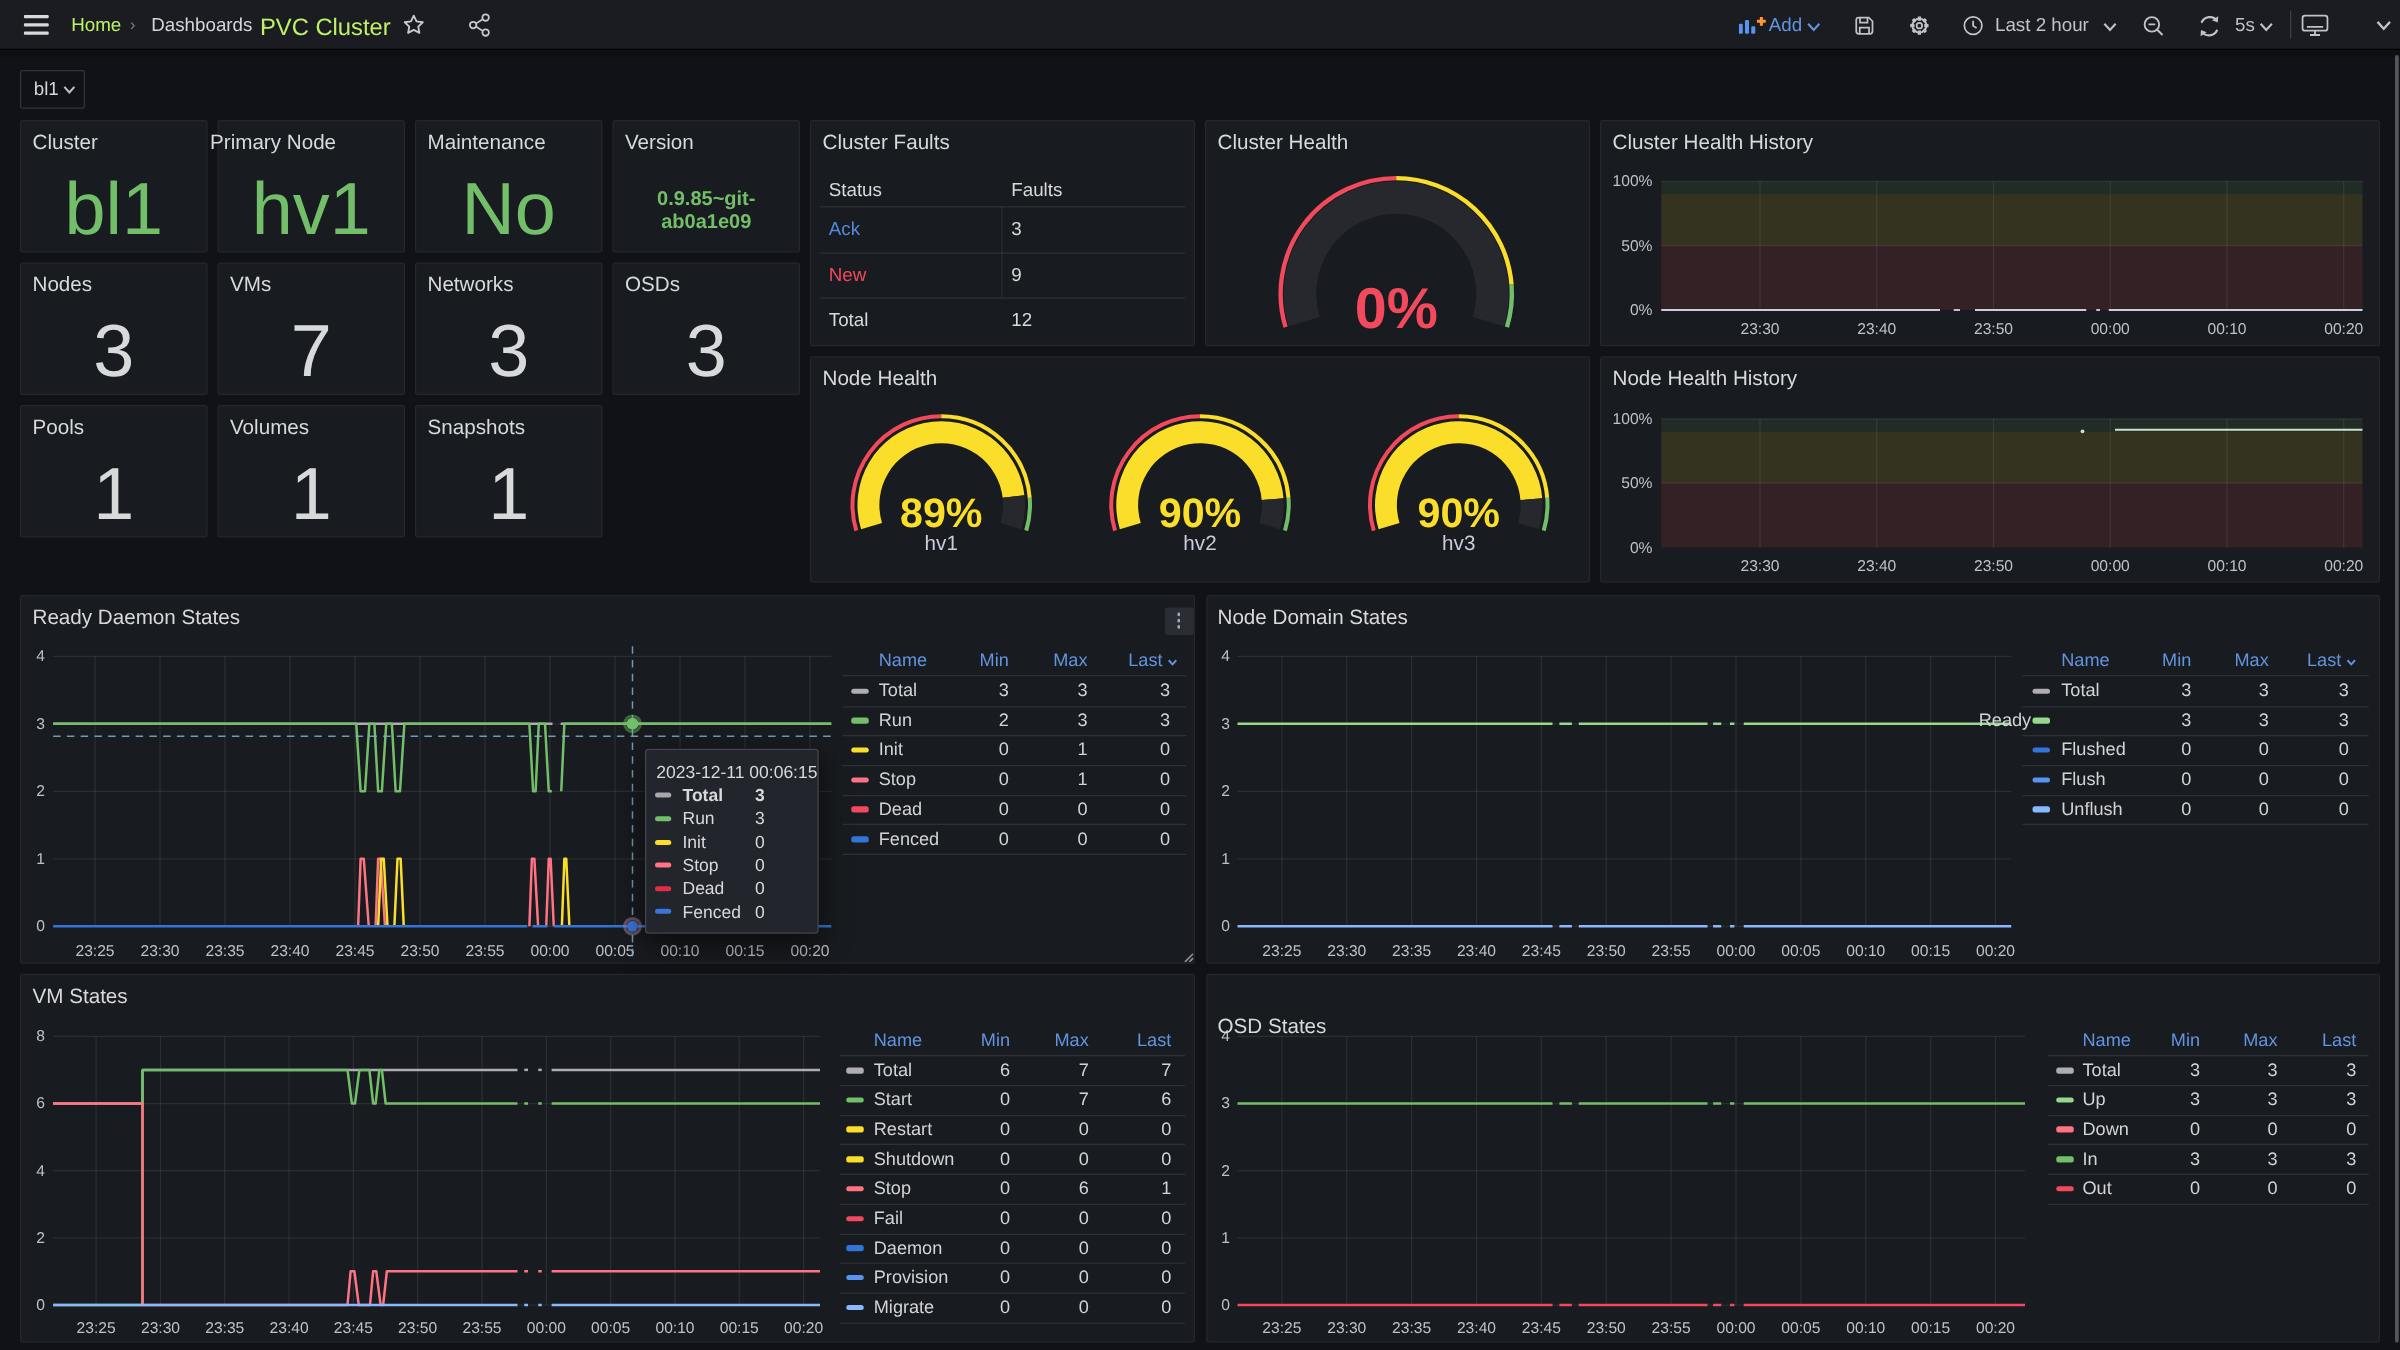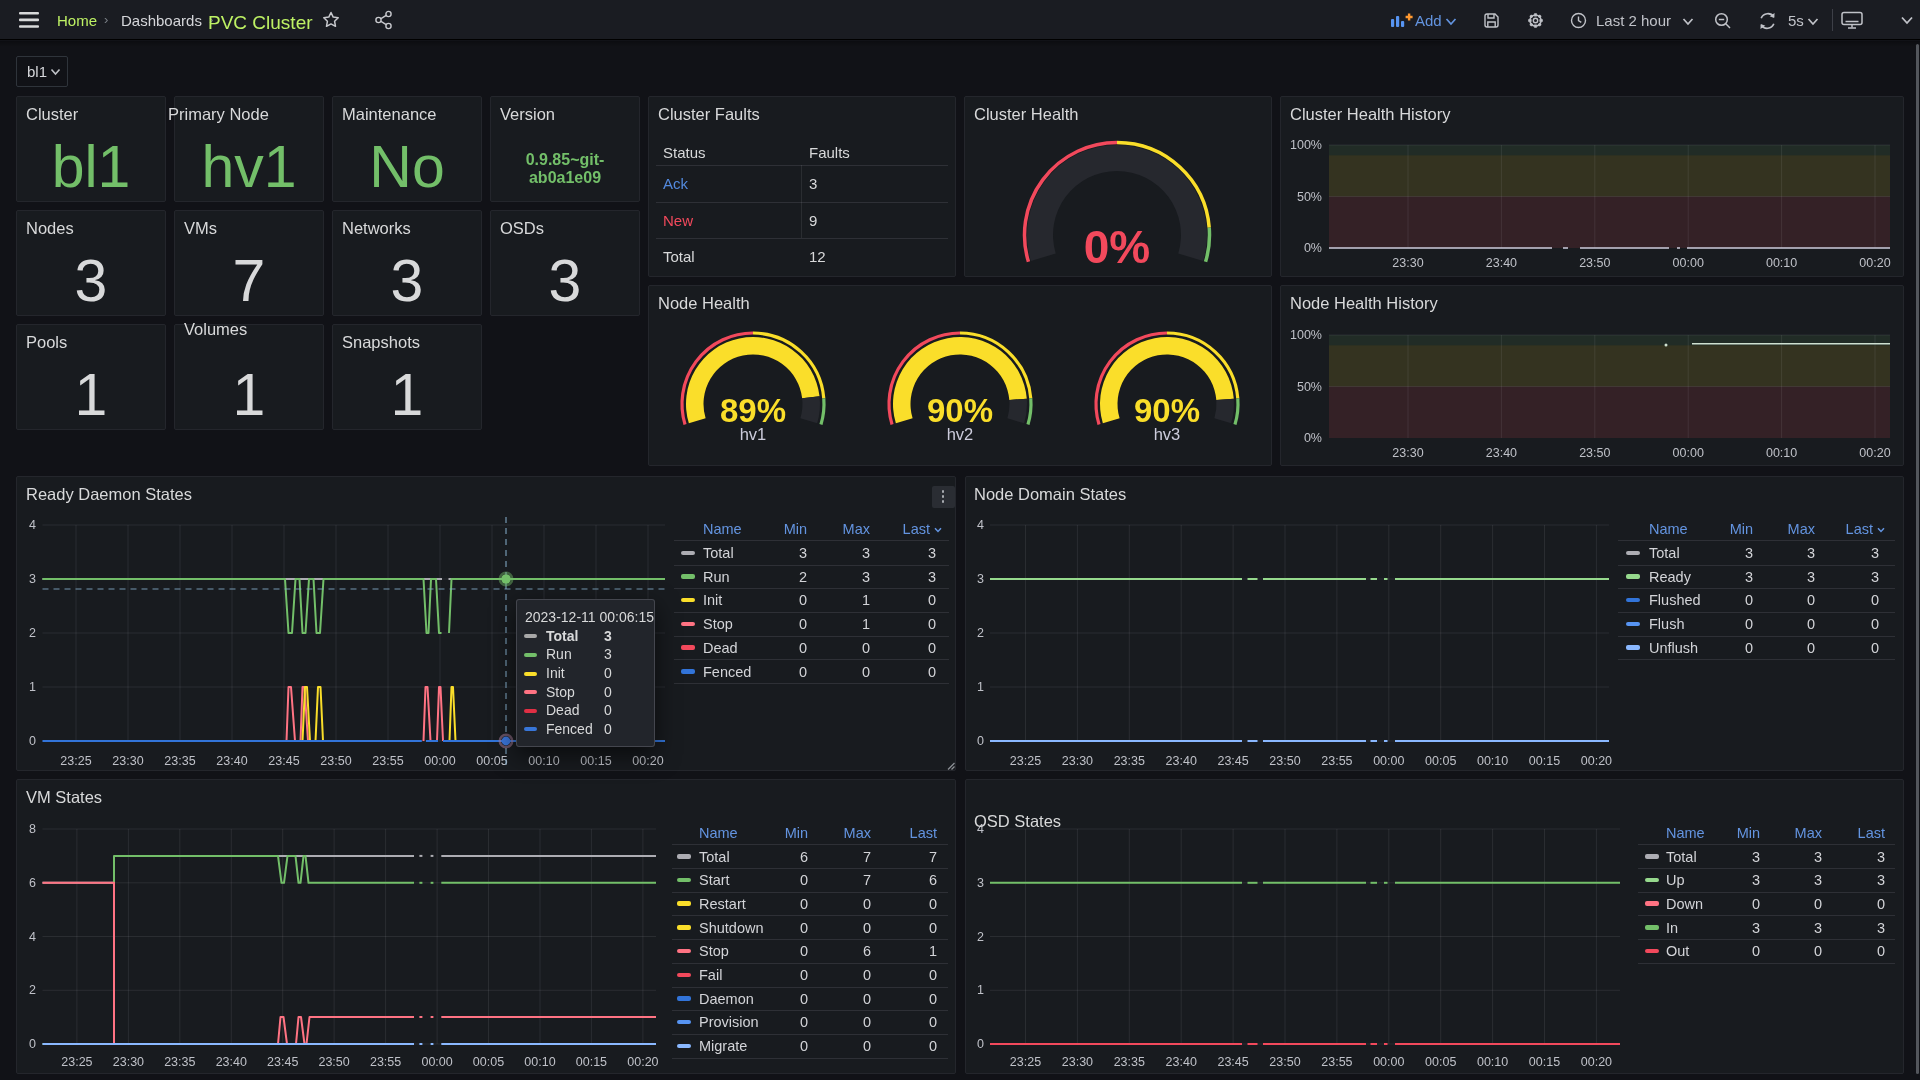--- a/index.html
+++ b/index.html
@@ -305,21 +305,21 @@
   </svg>
 <div class="ptitle" style="left:26px;top:105px">Cluster</div>
 <div class="ptitle" style="left:168px;top:105px">Primary Node</div>
 <div class="ptitle" style="left:342px;top:105px">Maintenance</div>
 <div class="ptitle" style="left:500px;top:105px">Version</div>
 <div class="ptitle" style="left:26px;top:219px">Nodes</div>
 <div class="ptitle" style="left:184px;top:219px">VMs</div>
 <div class="ptitle" style="left:342px;top:219px">Networks</div>
 <div class="ptitle" style="left:500px;top:219px">OSDs</div>
 <div class="ptitle" style="left:26px;top:333px">Pools</div>
-<div class="ptitle" style="left:184px;top:320px">Volumes</div>
+<div class="ptitle" style="left:184px;top:333px">Volumes</div>
 <div class="ptitle" style="left:342px;top:333px">Snapshots</div>
 <div class="ptitle" style="left:658px;top:105px">Cluster Faults</div>
 <div class="ptitle" style="left:974px;top:105px">Cluster Health</div>
 <div class="ptitle" style="left:1290px;top:105px">Cluster Health History</div>
 <div class="ptitle" style="left:658px;top:294px">Node Health</div>
 <div class="ptitle" style="left:1290px;top:294px">Node Health History</div>
 <div class="ptitle" style="left:26px;top:485px">Ready Daemon States</div>
 <div class="ptitle" style="left:974px;top:485px">Node Domain States</div>
 <div class="ptitle" style="left:26px;top:788px">VM States</div>
 <div class="ptitle" style="left:974px;top:812px">OSD States</div>
@@ -400,21 +400,21 @@
     <polyline points="1,1.2 4,4.5 7,1.2" fill="none" stroke="#6394e0" stroke-width="1.5"></polyline>
   </svg>
 <div class="hline" style="left:1618px;top:540.0px;width:277px"></div>
 <div class="lsw" style="left:1626px;top:550.5px;background:#adadb3"></div>
 <div class="lt" style="left:1649px;top:545.0px">Total</div>
 <div class="lt" style="left:1693px;top:545.0px;width:60px;text-align:right">3</div>
 <div class="lt" style="left:1755px;top:545.0px;width:60px;text-align:right">3</div>
 <div class="lt" style="left:1819px;top:545.0px;width:60px;text-align:right">3</div>
 <div class="hline" style="left:1618px;top:564.5px;width:277px"></div>
 <div class="lsw" style="left:1626px;top:574.2px;background:#96d98d"></div>
-<div class="lt" style="left:1649px;top:568.7px">Ready</div>
+<div class="lt" style="left:1583px;top:568.7px">Ready</div>
 <div class="lt" style="left:1693px;top:568.7px;width:60px;text-align:right">3</div>
 <div class="lt" style="left:1755px;top:568.7px;width:60px;text-align:right">3</div>
 <div class="lt" style="left:1819px;top:568.7px;width:60px;text-align:right">3</div>
 <div class="hline" style="left:1618px;top:588.2px;width:277px"></div>
 <div class="lsw" style="left:1626px;top:597.9px;background:#3274d9"></div>
 <div class="lt" style="left:1649px;top:592.4px">Flushed</div>
 <div class="lt" style="left:1693px;top:592.4px;width:60px;text-align:right">0</div>
 <div class="lt" style="left:1755px;top:592.4px;width:60px;text-align:right">0</div>
 <div class="lt" style="left:1819px;top:592.4px;width:60px;text-align:right">0</div>
 <div class="hline" style="left:1618px;top:611.9px;width:277px"></div>

